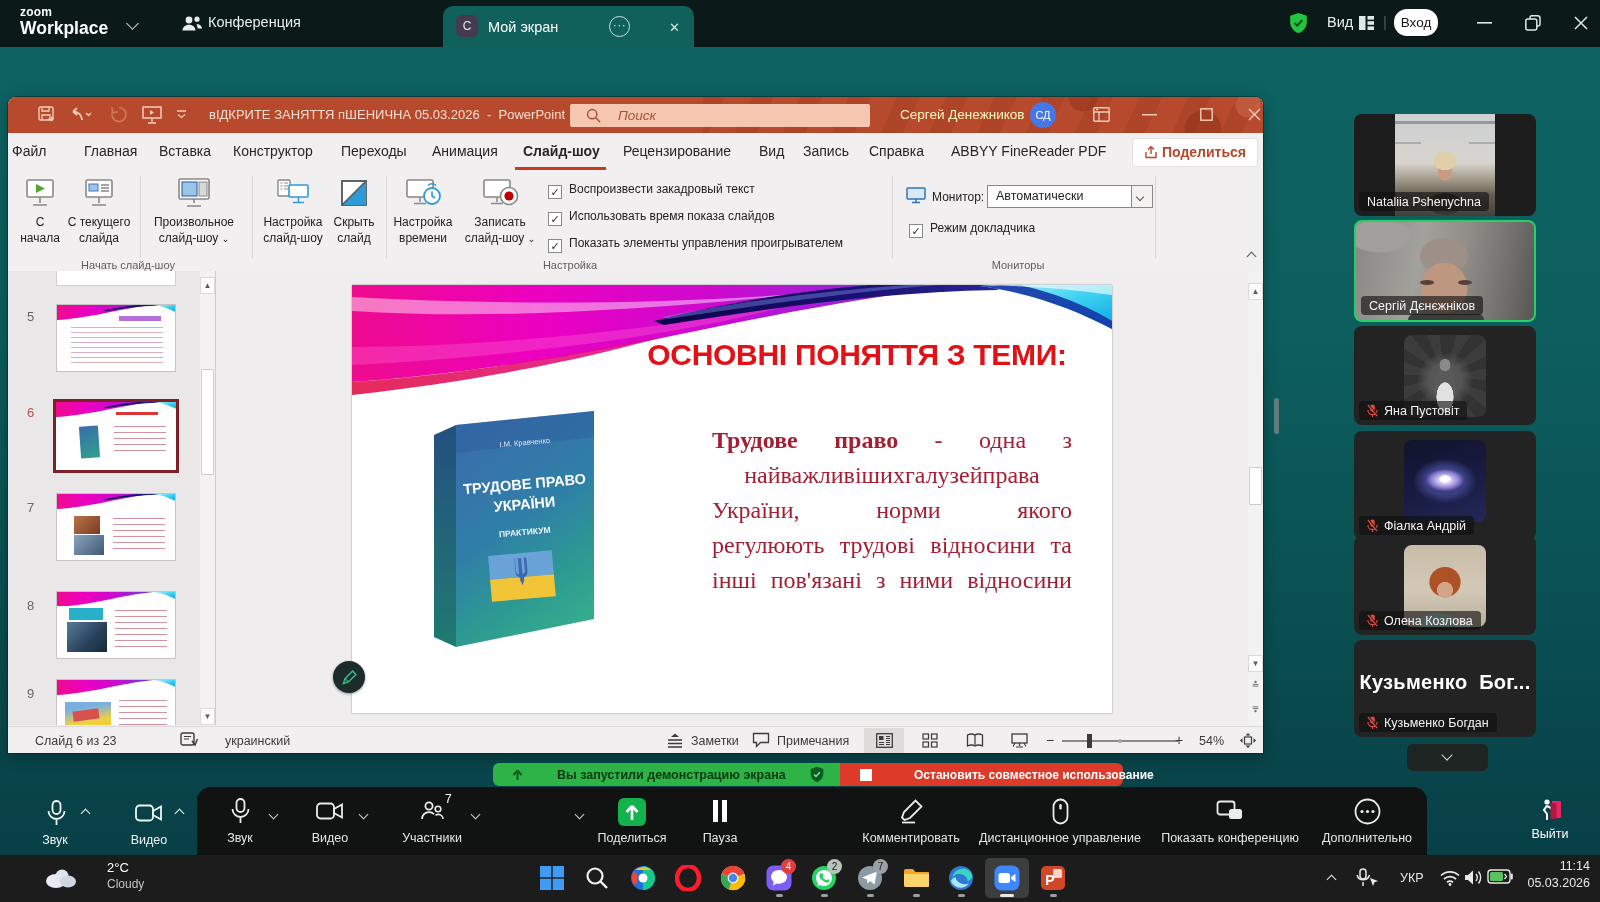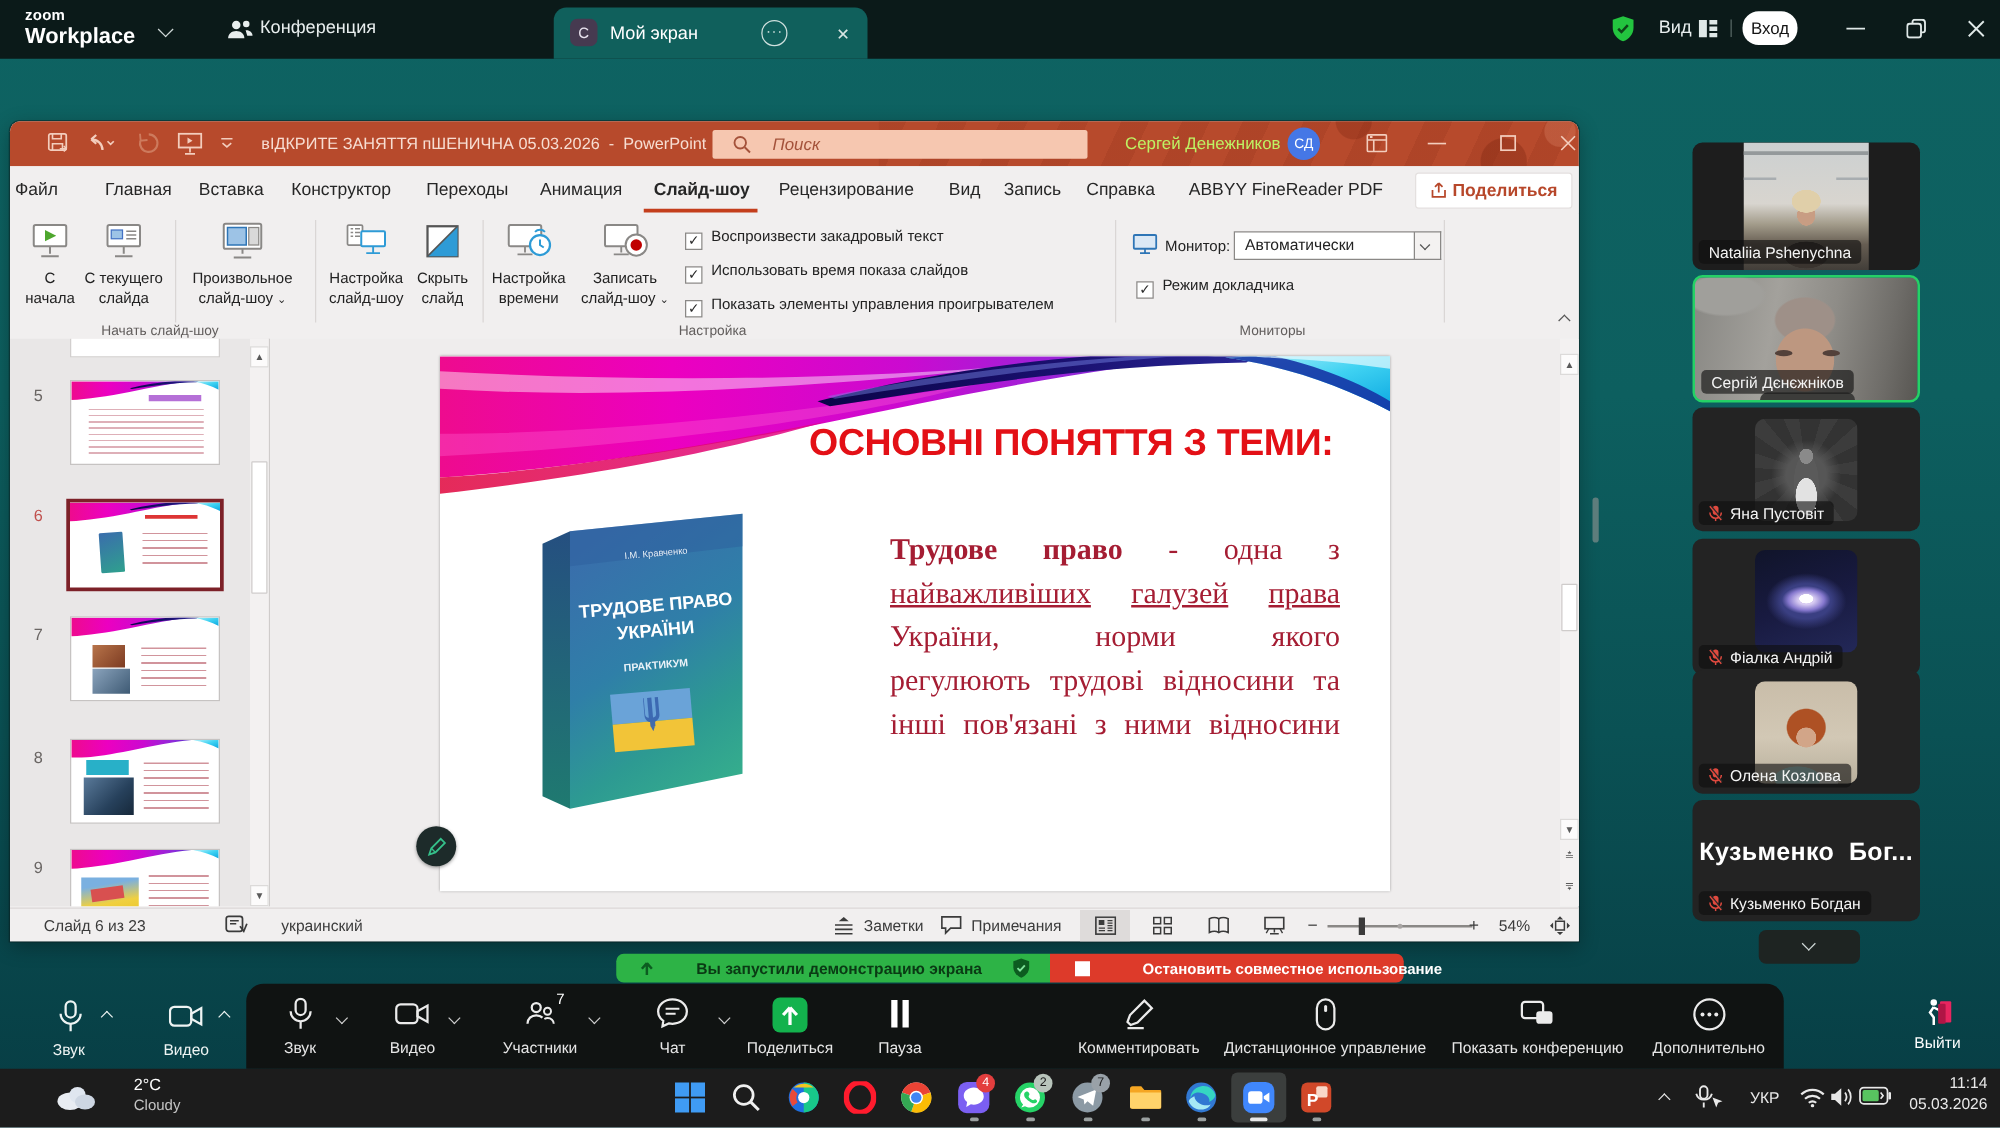--- a/index.html
+++ b/index.html
@@ -31,21 +31,21 @@
 #ptitle { position:absolute; left:0; top:0; width:100%; height:36px; background:#b74a2c; border-radius:8px 8px 0 0; overflow:hidden; }
 #ptitle .deco { position:absolute; right:0; top:0; width:560px; height:36px;
   background:
    radial-gradient(circle 26px at 500px 32px, rgba(130,40,18,.4) 0 18px, rgba(0,0,0,0) 19px),
    radial-gradient(circle 20px at 380px 0px, rgba(130,40,18,.35) 0 14px, rgba(0,0,0,0) 15px),
    radial-gradient(circle 16px at 545px 8px, rgba(235,150,120,.25) 0 12px, rgba(0,0,0,0) 13px),
    repeating-linear-gradient(115deg, rgba(135,42,20,.18) 0 20px, rgba(183,74,44,0) 20px 44px); }
 #ptext { position:absolute; left:201px; top:10px; color:#f7ddd2; font-size:13px; letter-spacing:0px; }
 #psearch { position:absolute; left:562px; top:7px; width:300px; height:23px; background:#f6c7b0; border-radius:2px; }
 #psearch .ptx { position:absolute; left:48px; top:4px; color:#a4523a; font-size:13.5px;font-style:italic; }
-#puser { position:absolute; left:892px; top:10px; color:#bef264; font-size:13.5px; }
+#puser { position:absolute; left:892px; top:10px; color:#fef9c3; font-size:13.5px; }
 #pavatar { position:absolute; left:1022px; top:5px; width:26px; height:26px; border-radius:50%; background:#4577e6; color:#fff; font-size:11px; text-align:center; line-height:26px; }
 
 
 #pmenu { position:absolute; left:0; top:36px; width:100%; height:38px; background:#f1efef; font-size:14px; color:#262626; }
 #pmenu span { position:absolute; top:10px; }
 #share-btn { position:absolute; left:1124px; top:5px; width:126px; height:29px; background:#fff; border:1px solid #e4e0df; border-radius:3px; color:#b7472a; font-weight:700; font-size:14px; text-align:center; line-height:27px; }
 #ssunder { position:absolute; left:507px; top:34px; width:91px; height:3px; background:#c43e1c; }
 
 
 #ribbon { position:absolute; left:0; top:74px; width:100%; height:100px; background:#f1efef; }
@@ -415,21 +415,21 @@
         </g>
       </svg>
       <div style="position:absolute;left:360px;top:142px;width:360px;font-family:'Liberation Serif',serif;font-size:24px;color:#a51d33;">
         <div style="display:flex;justify-content:space-between;height:35px;">
             <span><b>Трудове</b></span>
             <span><b>право</b></span>
             <span>-</span>
             <span>одна</span>
             <span>з</span>
           </div>
-        <div style="display:flex;justify-content:space-between;height:35px;text-decoration:underline;">
+        <div style="display:flex;justify-content:center;height:35px;">
             <span>найважливіших</span>
             <span>галузей</span>
             <span>права</span>
           </div>
         <div style="display:flex;justify-content:space-between;height:35px;">
             <span>України,</span>
             <span>норми</span>
             <span>якого</span>
           </div>
         <div style="display:flex;justify-content:space-between;height:35px;">
@@ -561,27 +561,20 @@
       <div class="ic"><svg width="26" height="26" viewBox="0 0 26 26">
           <circle cx="10" cy="8" r="3.6" fill="none" stroke="#ebebeb" stroke-width="1.8"></circle>
           <path d="M3 21c0-4 3-6.8 7-6.8 2 0 3.8.7 5 1.9" fill="none" stroke="#ebebeb" stroke-width="1.8"></path>
           <circle cx="19" cy="11" r="2.8" fill="none" stroke="#ebebeb" stroke-width="1.6"></circle>
           <path d="M16.5 17.2c.8-.5 1.7-.8 2.6-.8 2.8 0 4.9 2 4.9 4.6" fill="none" stroke="#ebebeb" stroke-width="1.6"></path>
         </svg></div>
       <div class="lbl">Участники</div>
     </div>
   <div class="abs" style="left:248px;top:5px;color:#fff;font-size:12px;">7</div>
   <span class="zchev" style="left:275px;"></span>
-  <div class="zbtn" style="left:341px;">
-      <div class="ic"><svg width="27" height="25" viewBox="0 0 27 25">
-          <path d="M13 1.5C6.6 1.5 1.5 5.8 1.5 11.2c0 3 1.6 5.7 4.1 7.5L5 23l5-2.3c1 .2 2 .3 3 .3 6.4 0 11.5-4.3 11.5-9.8S19.4 1.5 13 1.5z" fill="none" stroke="#ebebeb" stroke-width="1.8"></path>
-          <path d="M7.5 9h11M7.5 13h8" stroke="#ebebeb" stroke-width="1.6"></path>
-        </svg></div>
-      <div class="lbl">Чат</div>
-    </div>
   <span class="zchev" style="left:379px;"></span>
   <div class="zbtn" style="left:435px;">
       <div class="ic">
         <div style="width:28px;height:28px;margin:0 auto;background:#13b24d;border-radius:6px;"><svg width="16" height="18" viewBox="0 0 16 18" style="margin:5px 6px;">
             <path d="M8 17V4M8 3L2.5 9M8 3l5.5 6" stroke="#fff" stroke-width="2.6" fill="none"></path>
           </svg></div>
       </div>
       <div class="lbl">Поделиться</div>
     </div>
   <div class="zbtn" style="left:523px;">

